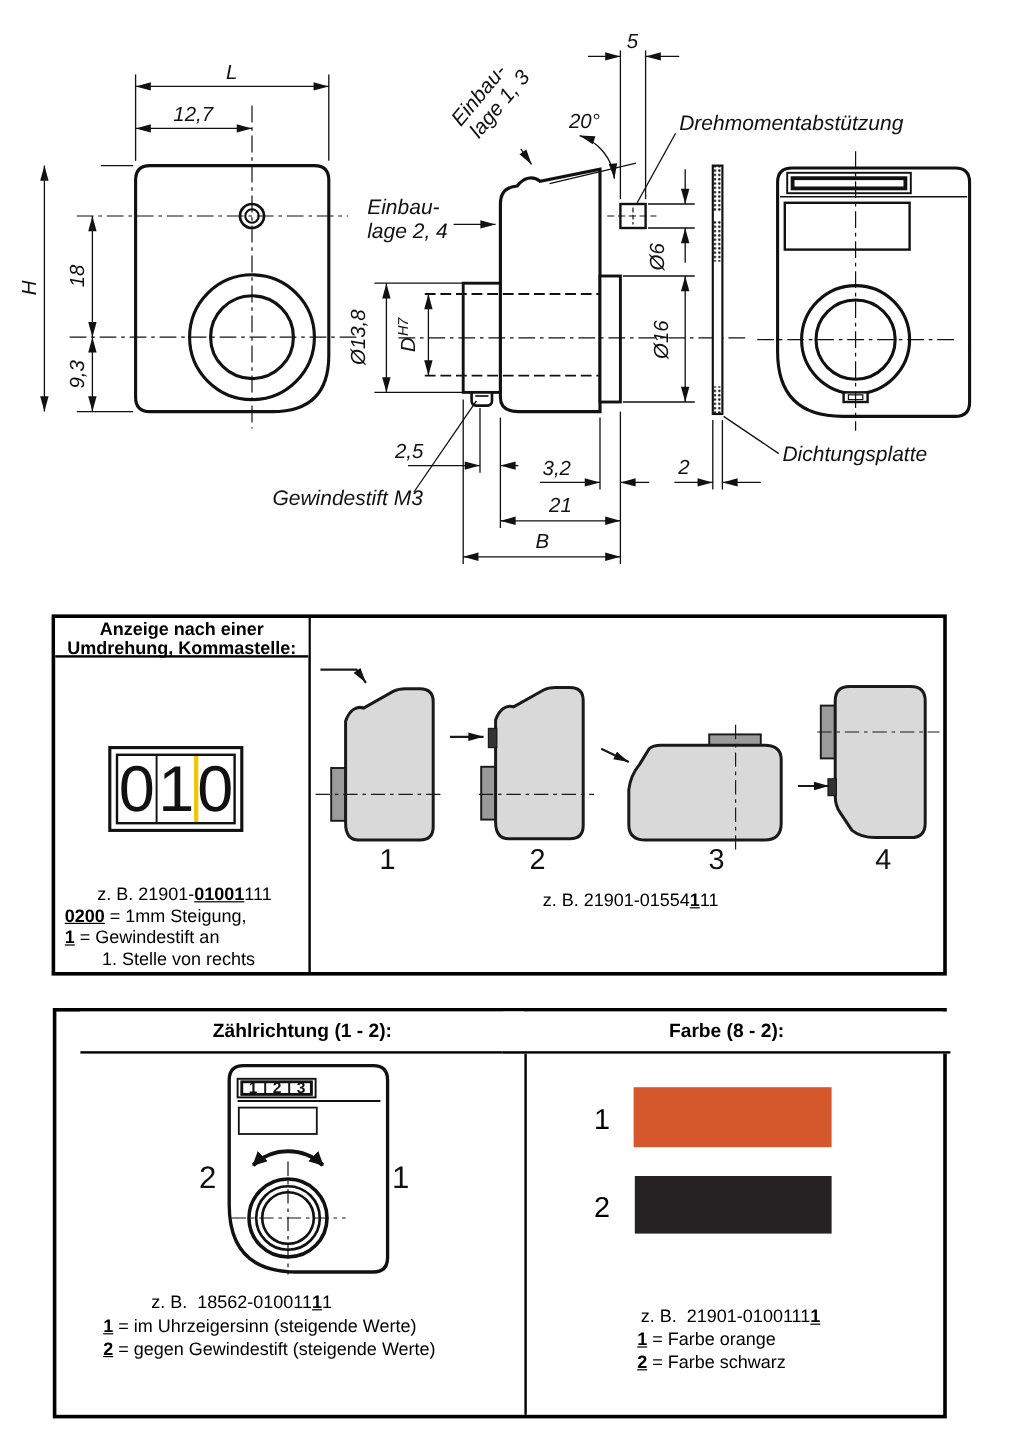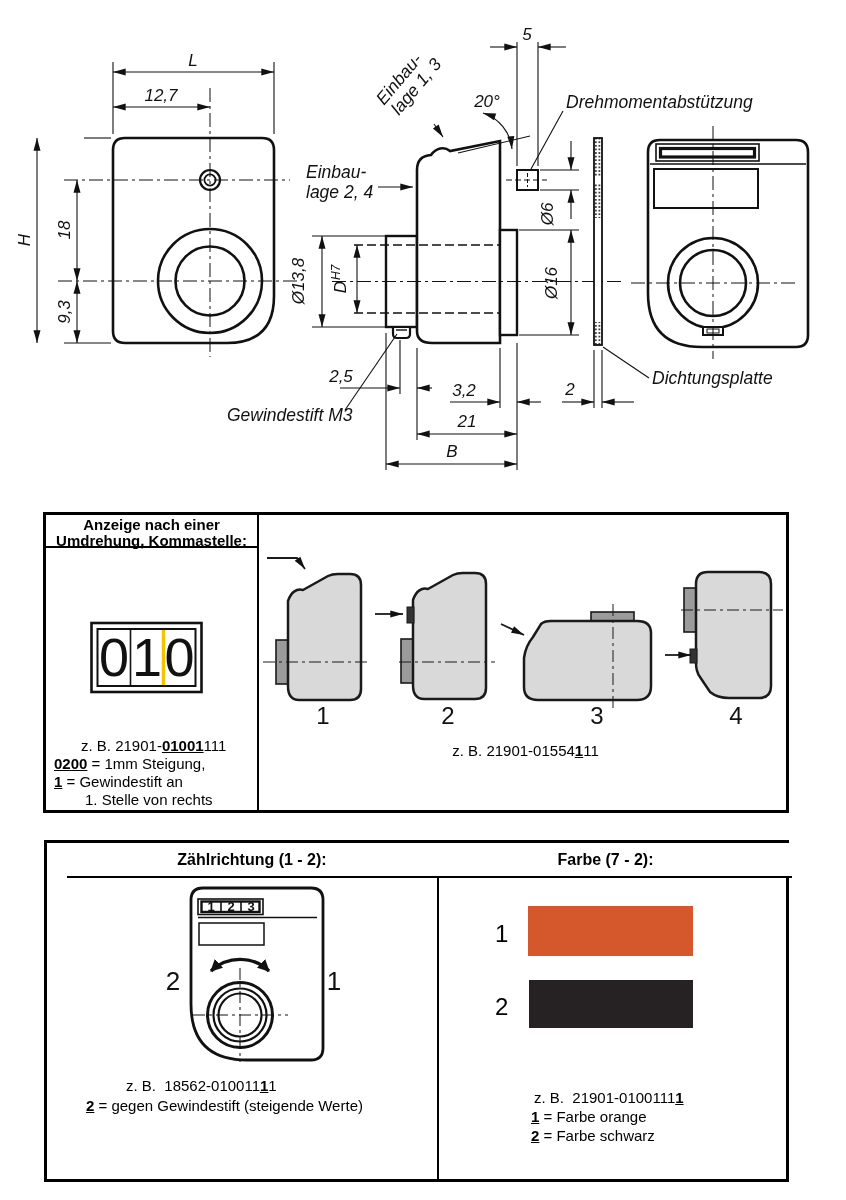--- a/index.html
+++ b/index.html
@@ -319,25 +319,26 @@
           <text class="sidelab" x="313" y="990">1</text>
         </g>
         <defs>
           <marker id="arr3" markerUnits="userSpaceOnUse" markerWidth="13" markerHeight="12" refX="11" refY="6" orient="auto-start-reverse">
             <path d="M0,0 L12,6 L0,12 Z" fill="#111"></path>
           </marker>
         </defs>
       </svg>
       <div class="txtblock" style="left:19px; top:233px; line-height:19.5px;">
         <div style="padding-left:40px"><span>z. B.  18562-010011</span><span class="b">1</span><span>1</span></div>
+        <div><span class="b">1</span><span> = im Uhrzeigersinn (steigende Werte)</span></div>
         <div><span class="b">2</span><span> = gegen Gewindestift (steigende Werte)</span></div>
       </div>
     </div>
     <div class="col c2">
-      <div class="hdr">Farbe (7 - 2):</div>
+      <div class="hdr">Farbe (8 - 2):</div>
       <div class="swlabel" style="left:76px; top:77px;">1</div>
       <div class="swatch" style="left: 109px; top: 63px; width: 165px; height: 50px; background: rgb(212, 88, 43);"></div>
       <div class="swlabel" style="left:76px; top:150px;">2</div>
       <div class="swatch" style="left: 110px; top: 137px; width: 164px; height: 48px; background: rgb(38, 34, 35);"></div>
       <div class="txtblock" style="left:112px; top:245px; line-height:19px;">
         <div style="padding-left:3px"><span>z. B.  21901-0100111</span><span class="b">1</span></div>
         <div><span class="b">1</span><span> = Farbe orange</span></div>
         <div><span class="b">2</span><span> = Farbe schwarz</span></div>
       </div>
     </div>

